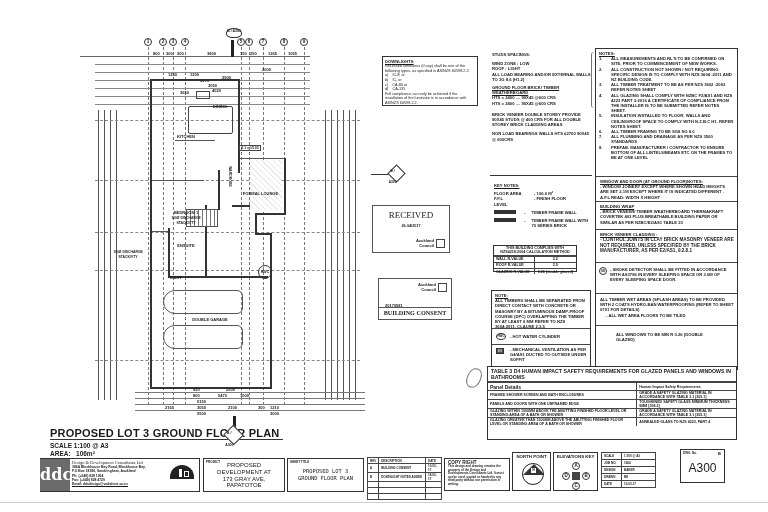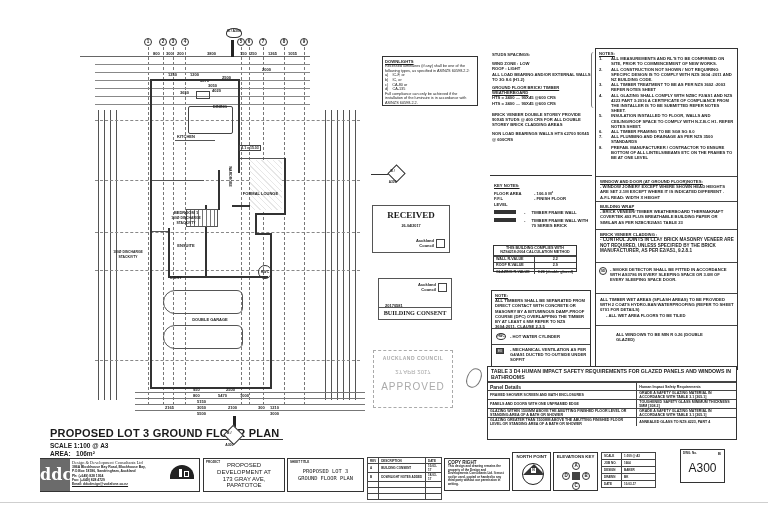--- a/index.html
+++ b/index.html
@@ -328,39 +328,34 @@
     <div class="hline" style="left:0;top:244px;width:141px"></div>
     <div class="abs" style="left:4px;top:248px;width:134px">
       <div class="tiny">ALL TIMBER WET AREAS (SPLASH AREAS) TO BE PROVIDED WITH 2 COATS HYDRO-BAN WATERPROOFING (REFER TO SHEET 0701 FOR DETAILS)</div>
       <div class="tiny" style="padding-left:6px">- ALL WET AREA FLOORS TO BE TILED</div>
     </div>
     <div class="hline" style="left:0;top:276px;width:141px"></div>
     <div class="abs tiny" style="left:20px;top:283px;width:100px">ALL WINDOWS TO BE MIN R 0.26 (DOUBLE GLAZED)</div>
   </div>
 
   <div class="stamp" style="left:372px;top:205px;width:78px;height:48px">
-    <div style="font-family:'Liberation Serif',serif;font-size:9px;font-weight:bold;margin-top:4px">RECEIVED</div>
+    <div style="font-family:'Liberation Serif',serif;font-size:9px;font-weight:normal;margin-top:4px">RECEIVED</div>
     <div style="font-size:3.8px;font-weight:bold;margin-top:4px">26-04/2017</div>
     <div style="position:absolute;right:4px;bottom:4px;display:flex;align-items:center;gap:2px">
       <span style="font-size:4px;font-weight:bold;width:18px;text-align:right;line-height:4.4px">Auckland Council</span>
       <span style="width:9px;height:9px;border:1px solid #444"></span>
     </div>
   </div>
   <div class="stamp" style="left:378px;top:278px;width:74px;height:42px">
     <div style="position:absolute;right:4px;top:4px;display:flex;align-items:center;gap:2px">
       <span style="font-size:4px;font-weight:bold;width:18px;text-align:right;line-height:4.4px">Auckland Council</span>
       <span style="width:9px;height:9px;border:1px solid #444"></span>
     </div>
     <div style="position:absolute;left:6px;top:24px;font-size:4px;font-weight:bold">20170581</div>
     <div style="position:absolute;left:0;right:0;bottom:3px;font-family:'Liberation Serif',serif;font-size:6.2px;font-weight:bold;border-top:1px solid #555;padding-top:1px">BUILDING CONSENT</div>
-  </div>
-  <div class="stamp" style="left:373px;top:350px;width:80px;height:58px;border:1px dashed #aaa;color:#aaa">
-    <div style="font-size:5px;font-weight:bold;margin-top:4px;letter-spacing:0.5px">AUCKLAND COUNCIL</div>
-    <div style="font-size:6px;margin-top:8px;transform:scaleY(-1)">27 APR 2017</div>
-    <div style="font-size:10px;margin-top:6px;letter-spacing:1px">APPROVED</div>
   </div>
   <div class="abs" style="left:467px;top:368px;width:14px;height:20px;border:1px solid #777;border-radius:50% 40% 50% 40%;transform:rotate(20deg)"></div>
 
   <div class="box" style="left:487px;top:366px;width:250px;height:74px">
     <div style="font-size:5.2px;font-weight:bold;line-height:6px;padding:1px 3px;border-bottom:1px solid #444">TABLE 3 D4 HUMAN IMPACT SAFETY REQUIREMENTS FOR GLAZED PANELS AND WINDOWS IN BATHROOMS</div>
     <table class="tb" style="width:100%">
       <tbody>
           <tr>
         <td style="width:60%;border-left:0;font-size:5px;text-transform:none;height:8px">Panel Details</td>
         <td style="border-right:0;font-size:3.6px;text-transform:none">Human Impact Safety Requirements</td>

